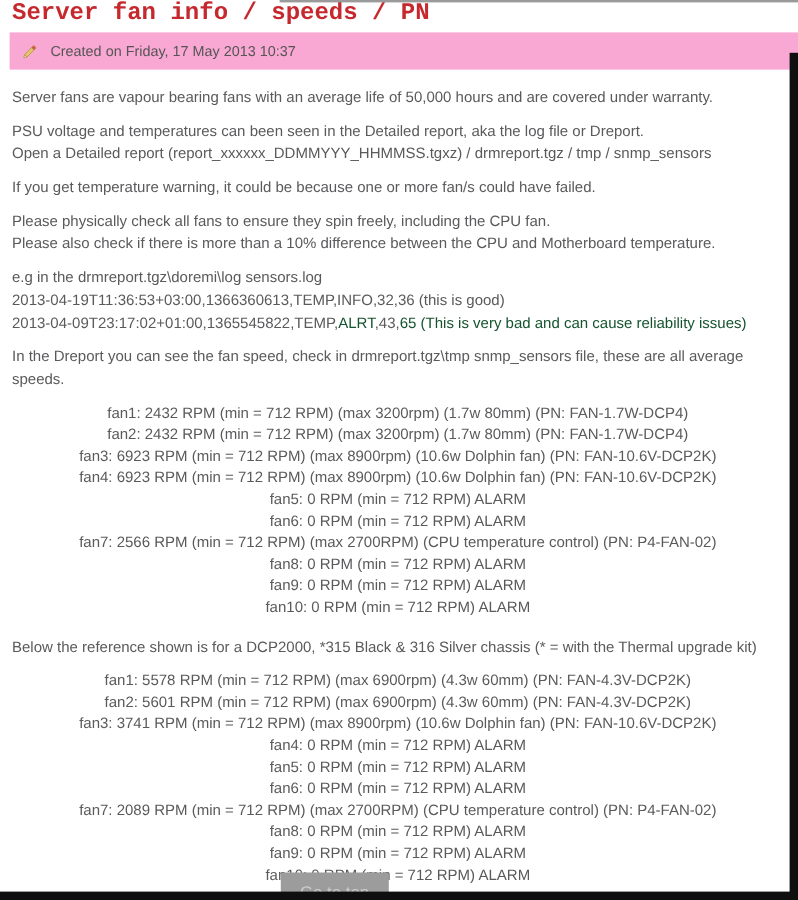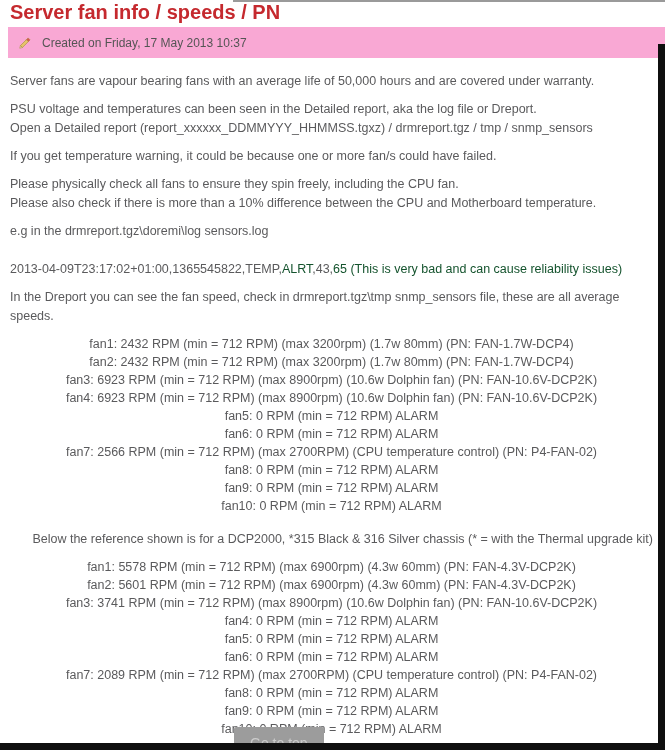--- a/index.html
+++ b/index.html
@@ -9,37 +9,38 @@
     font-family: "Liberation Sans", "DejaVu Sans", sans-serif;
   }
   .top-hairline { position: absolute; top: 0; left: 233px; right: 0; height: 2px; background: #9a9a9a; z-index: 6; }
   .right-edge-bar { position: absolute; top: 44px; bottom: 0; right: 0; width: 7px; background: #0f0f0f; z-index: 6; }
   .bottom-edge-bar { position: absolute; bottom: 0; left: 0; right: 0; height: 7px; background: #0f0f0f; z-index: 6; }
 
   h1.page-title {
     margin: 0; padding: 1px 0 4px 10px;
     font-size: 20px; line-height: 22px; font-weight: bold;
     color: #c5292e;
+    font-family: Liberation Mono, monospace;
   }
   .meta-bar {
     margin-left: 8px; height: 31px; background: #f9a8d4;
     display: flex; align-items: center; padding-left: 9px;
   }
   .meta-bar .pencil { width: 16px; height: 16px; margin-right: 9px; flex: 0 0 auto; }
   .meta-text { font-size: 12px; color: #555555; }
 
   .content {
     padding: 14px 12px 0 10px;
     font-size: 12.5px; line-height: 19px; color: #5a5a5c;
   }
   .content p { margin: 0 0 9px 0; }
   .alert-red { color: #14532d; }
   .fan-list { margin: 0 0 9px 0; }
   .fan-list .fan-line { line-height: 18px; text-align: center; }
-  .heading-dcp2000 { margin-top: 15px !important; text-align: right; }
+  .heading-dcp2000 { margin-top: 15px !important; }
 
   .go-to-top {
     position: absolute; left: 234px; top: 727px; z-index: 4;
     background: #9c9c9c; color: #cccccc; border: none;
     font-family: "Liberation Sans", "DejaVu Sans", sans-serif;
     font-size: 14px; padding: 8px 16px; border-radius: 2px;
     cursor: pointer;
   }
 </style>
 </head>
@@ -65,21 +66,21 @@
 
   <p><span>PSU voltage and temperatures can been seen in the Detailed report, aka the log file or Dreport.</span><br>
      <span>Open a Detailed report (report_xxxxxx_DDMMYYY_HHMMSS.tgxz) /  drmreport.tgz / tmp / snmp_sensors</span></p>
 
   <p>If you get temperature warning, it could be because one or more fan/s could have failed.</p>
 
   <p><span>Please physically check all fans to ensure they spin freely, including the CPU fan.</span><br>
      <span>Please also check if there is more than a 10% difference between the CPU and Motherboard temperature.</span></p>
 
   <p><span>e.g in the drmreport.tgz\doremi\log sensors.log</span><br>
-     <br>
+     <span>2013-04-19T11:36:53+03:00,1366360613,TEMP,INFO,32,36 (this is good)</span><br>
      <span><span>2013-04-09T23:17:02+01:00,1365545822,TEMP,</span><span class="alert-red">ALRT</span><span>,43,</span><span class="alert-red">65 (This is very bad and can cause reliability issues)</span></span></p>
 
   <p>In the Dreport you can see the fan speed, check in drmreport.tgz\tmp snmp_sensors file, these are all average speeds.</p>
 
 
   <div class="fan-list">
       <div class="fan-line">fan1: 2432 RPM (min = 712 RPM) (max 3200rpm) (1.7w 80mm) (PN: FAN-1.7W-DCP4)</div>
       <div class="fan-line">fan2: 2432 RPM (min = 712 RPM) (max 3200rpm) (1.7w 80mm) (PN: FAN-1.7W-DCP4)</div>
       <div class="fan-line">fan3: 6923 RPM (min = 712 RPM) (max 8900rpm) (10.6w Dolphin fan) (PN: FAN-10.6V-DCP2K)</div>
       <div class="fan-line">fan4: 6923 RPM (min = 712 RPM) (max 8900rpm) (10.6w Dolphin fan) (PN: FAN-10.6V-DCP2K)</div>

